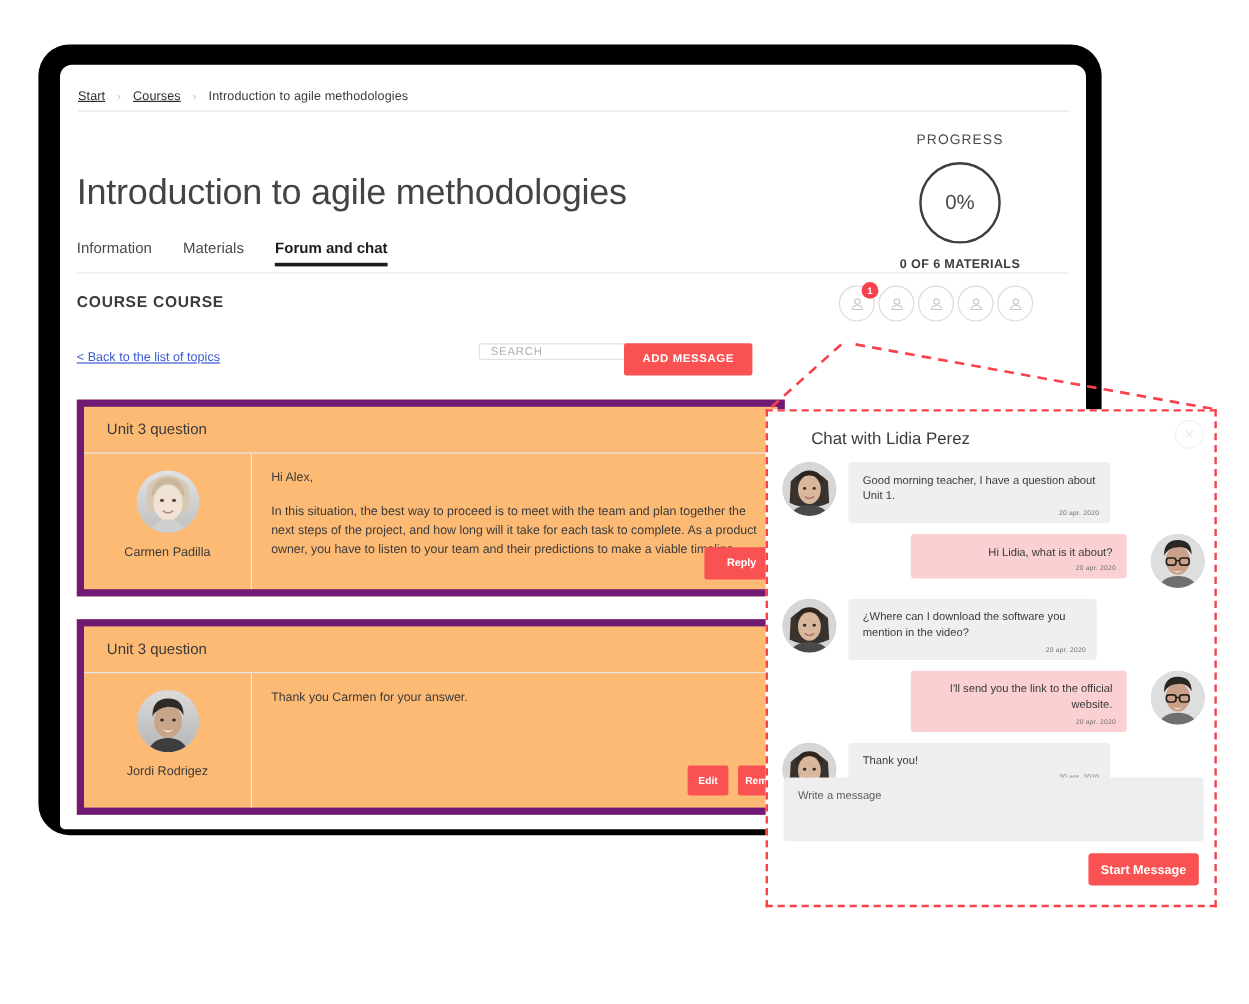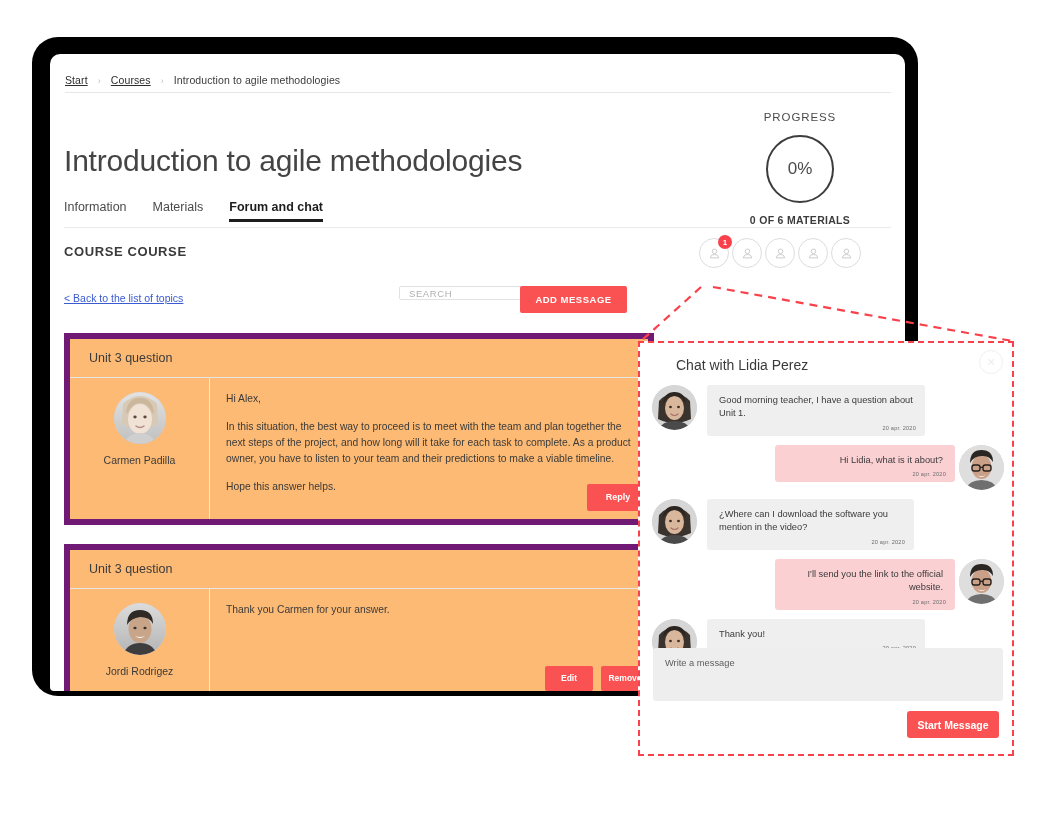--- a/index.html
+++ b/index.html
@@ -138,21 +138,21 @@
   .post-content p{margin:0 0 12px 0;font-size:10.3px;line-height:1.55;color:#3a3a3a;}
   .post-content p:last-child{margin-bottom:0;}
   .post-actions{
     position:absolute;right:10px;bottom:-14px;display:flex;gap:8px;
   }
   .post-actions.reply{bottom:8px;right:-1px;}
   .btn-sm{
     background:#fa5252;color:#fff;border:none;border-radius:2px;
     font-family:"Liberation Sans",sans-serif;
     font-size:8.5px;font-weight:700;cursor:pointer;
-    width:48px;height:25px;
+    width:34px;height:25px;
   }
   .btn-reply{width:62px;height:27px;font-size:9px;}
 
   
   #chat-panel{
     position:absolute;left:605px;top:177px;width:238px;
   }
   #chat-panel-header{
     height:30px;background:#fa5252;color:#fff;display:flex;align-items:center;
     padding-left:14px;font-size:11.5px;font-weight:600;letter-spacing:.5px;
@@ -199,21 +199,21 @@
   .msg-row.me{justify-content:flex-end;}
   .msg-avatar{
     width:45px;height:45px;border-radius:50%;overflow:hidden;flex:0 0 45px;background:#d2d2d2;
   }
   .msg-avatar svg{display:block;width:100%;height:100%;}
   .bubble{
     position:relative;border-radius:3px;padding:9px 12px 15px 12px;
     font-size:9.3px;line-height:1.45;color:#3a3a3a;box-sizing:border-box;
   }
   .msg-row.them .bubble{background:#efefef;margin-left:10px;}
-  .msg-row.me .bubble{background:#fbd0d3;margin-right:4px;text-align:right;}
+  .msg-row.me .bubble{background:#fbd0d3;margin-right:20px;text-align:right;}
   .bubble .time{
     position:absolute;right:9px;bottom:4px;
     font-size:5.6px;color:#6d6d6d;letter-spacing:.2px;white-space:nowrap;
   }
   .b-w1{width:218px;}
   .b-w2{width:180px;}
   .b-w3{width:207px;}
   .b-w4{width:180px;}
   .b-w5{width:218px;}
 
@@ -297,21 +297,20 @@
                 <path d="M22 34 Q26 37 30 34" stroke="#b08a82" stroke-width="1.4" fill="none" stroke-linecap="round"></path>
                 <path d="M10 52 Q14 41 26 41 Q38 41 42 52 Z" fill="#cfcfcf"></path>
               </g>
             </svg>
           </div>
           <div class="post-author-name">Carmen Padilla</div>
         </div>
         <div class="post-content">
           <p>Hi Alex,</p>
           <p>In this situation, the best way to proceed is to meet with the team and plan together the next steps of the project, and how long will it take for each task to complete. As a product owner, you have to listen to your team and their predictions to make a viable timeline.</p>
-          <p>Hope this answer helps.</p>
           <div class="post-actions reply">
             <button class="btn-sm btn-reply">Reply</button>
           </div>
         </div>
       </div>
     </div>
 
     <div class="post">
       <div class="post-header">Unit 3 question</div>
       <div class="post-body" style="min-height:112px;">

